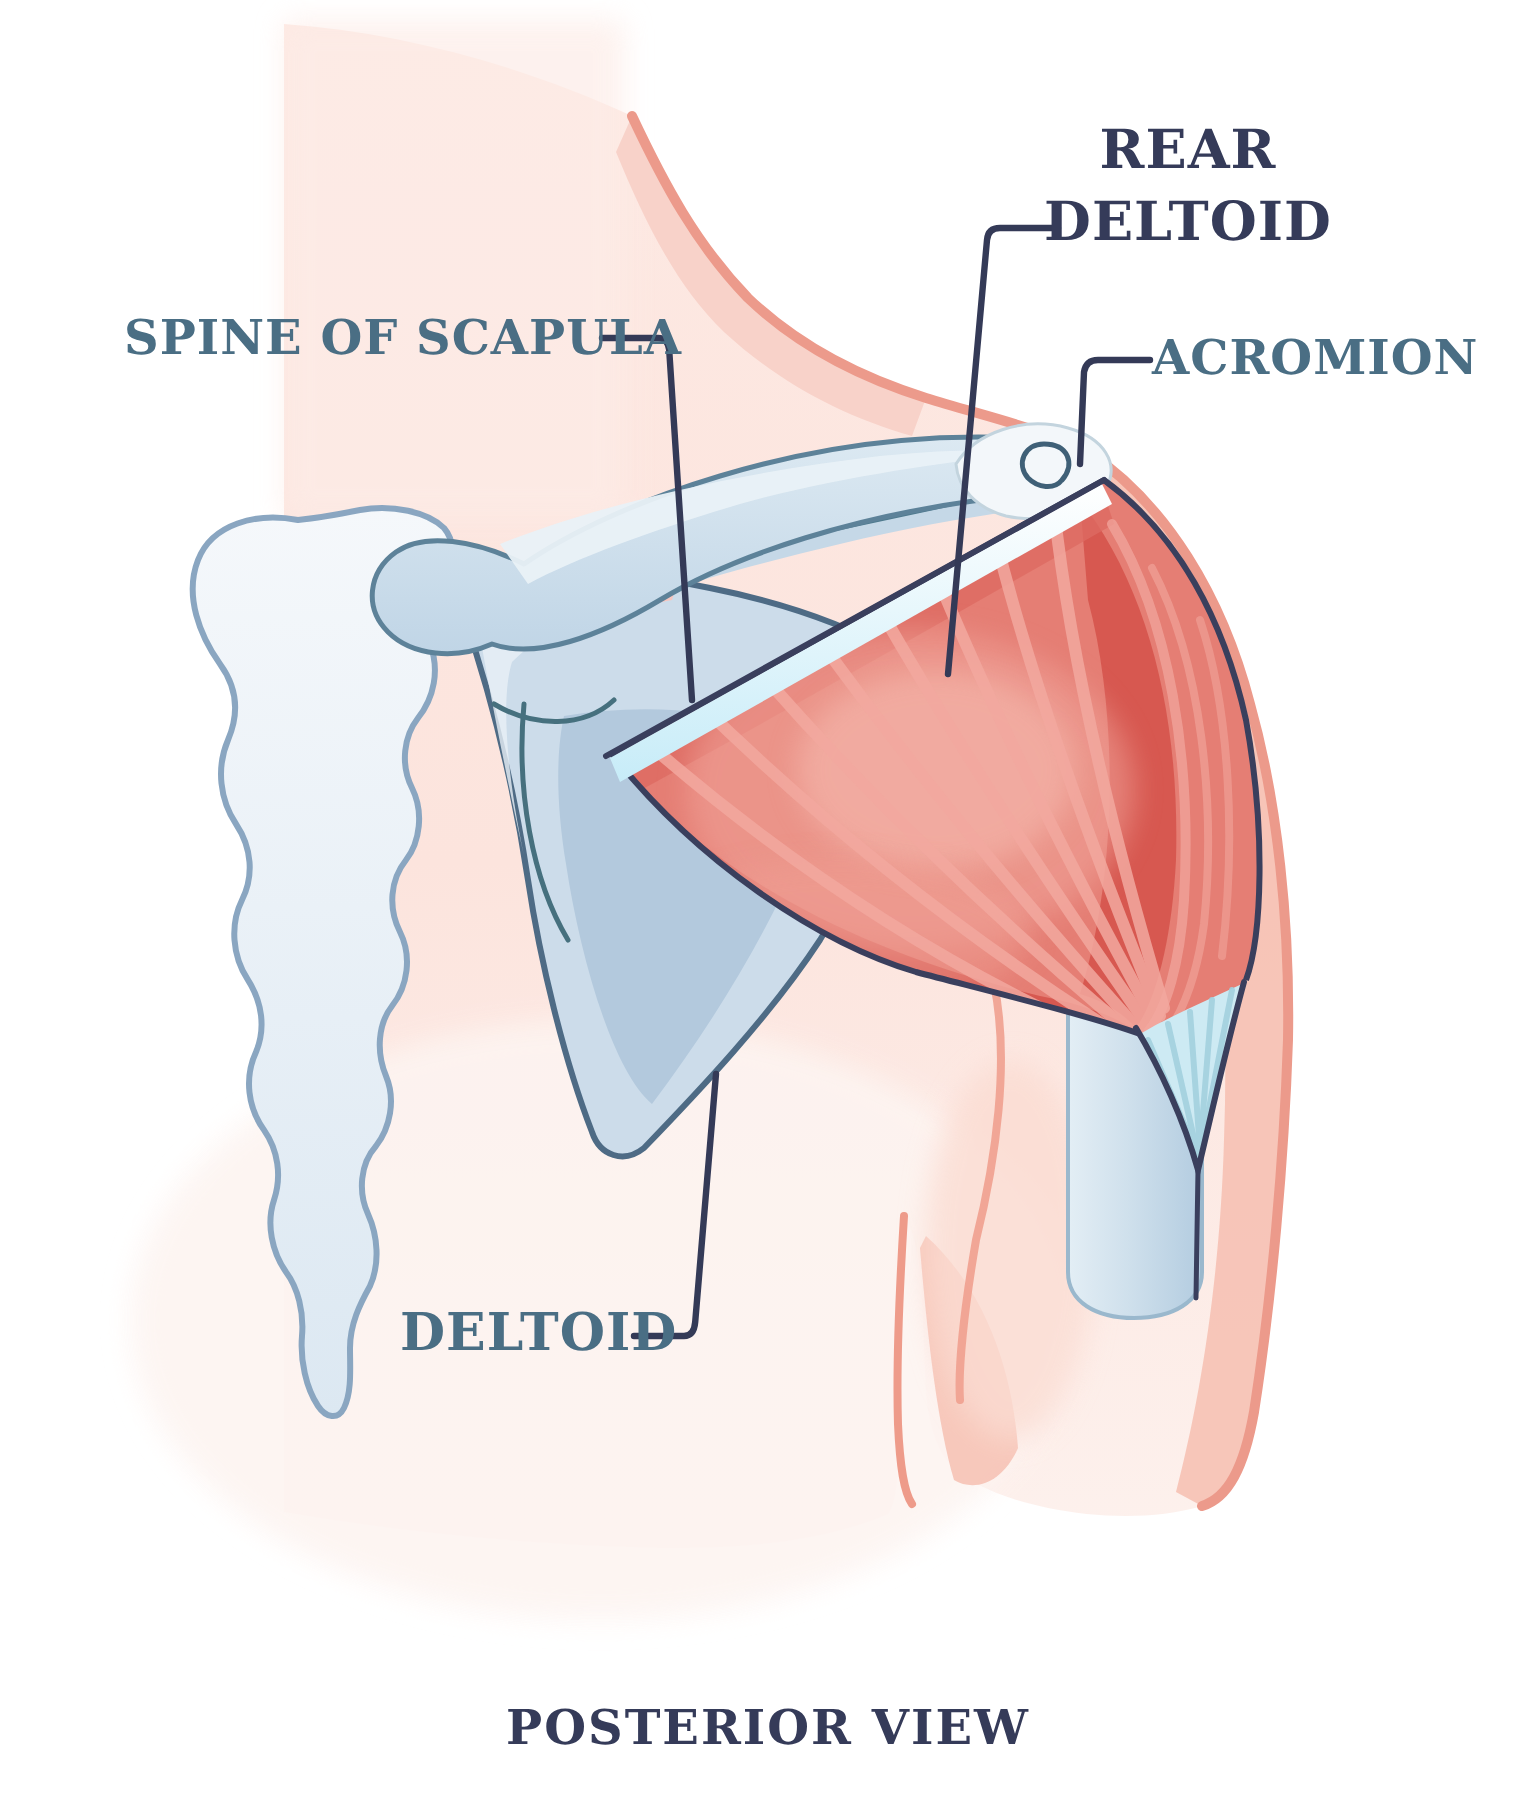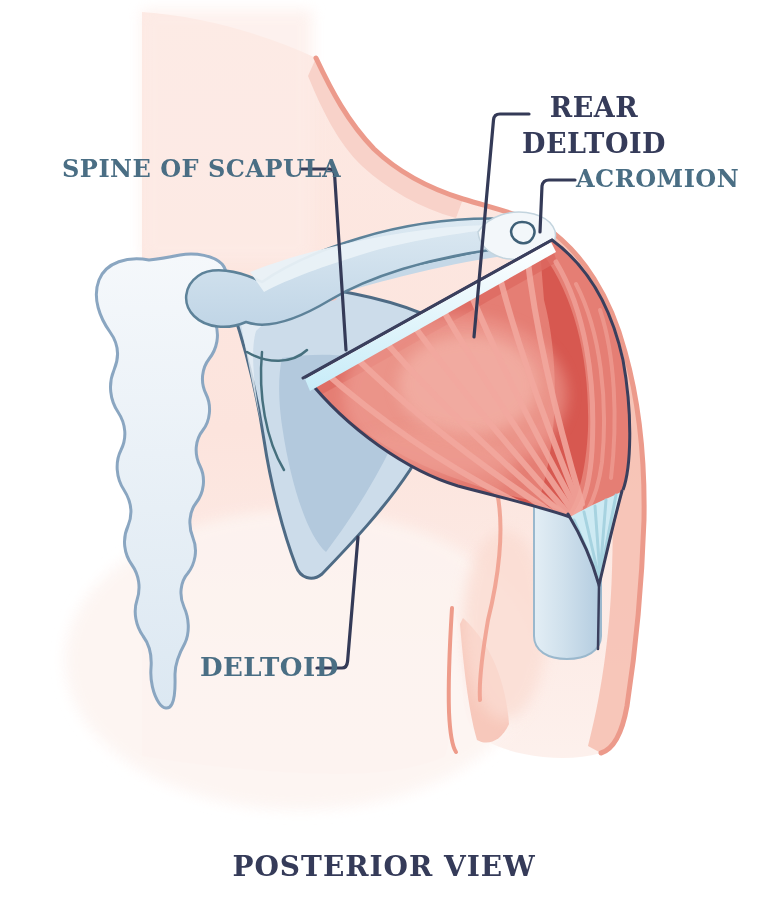--- a/index.html
+++ b/index.html
@@ -10,28 +10,28 @@
   }
   .stage svg{position:absolute;left:0;top:0;}
   .lbl{
     position:absolute;font-weight:bold;letter-spacing:.5px;
     white-space:nowrap;line-height:1.2;
   }
   .lbl-navy{color:#353b59;}
   .lbl-steel{color:#4a6e84;}
   .lbl-rear-deltoid{
     left:505px;top:58px;width:178px;text-align:center;
-    font-size:27px;line-height:36px;white-space:normal;margin-top:32px;
+    font-size:27px;line-height:36px;white-space:normal;
   }
   .lbl-acromion{left:576px;top:165px;font-size:24px;}
   .lbl-spine{left:62px;top:155px;font-size:24px;}
   .lbl-scapula{left:200px;top:652px;font-size:26px;}
   .lbl-title{
     left:0;top:850px;width:768px;text-align:center;
-    font-size:28px;letter-spacing:1px;
+    font-size:24px;letter-spacing:1px;
   }
 </style>
 </head>
 <body>
 
 <div class="stage">
 
 <svg width="768" height="899" viewBox="0 0 768 899">
   <defs>
     <linearGradient id="torsoGrad" x1="0" y1="0" x2="0" y2="1">

